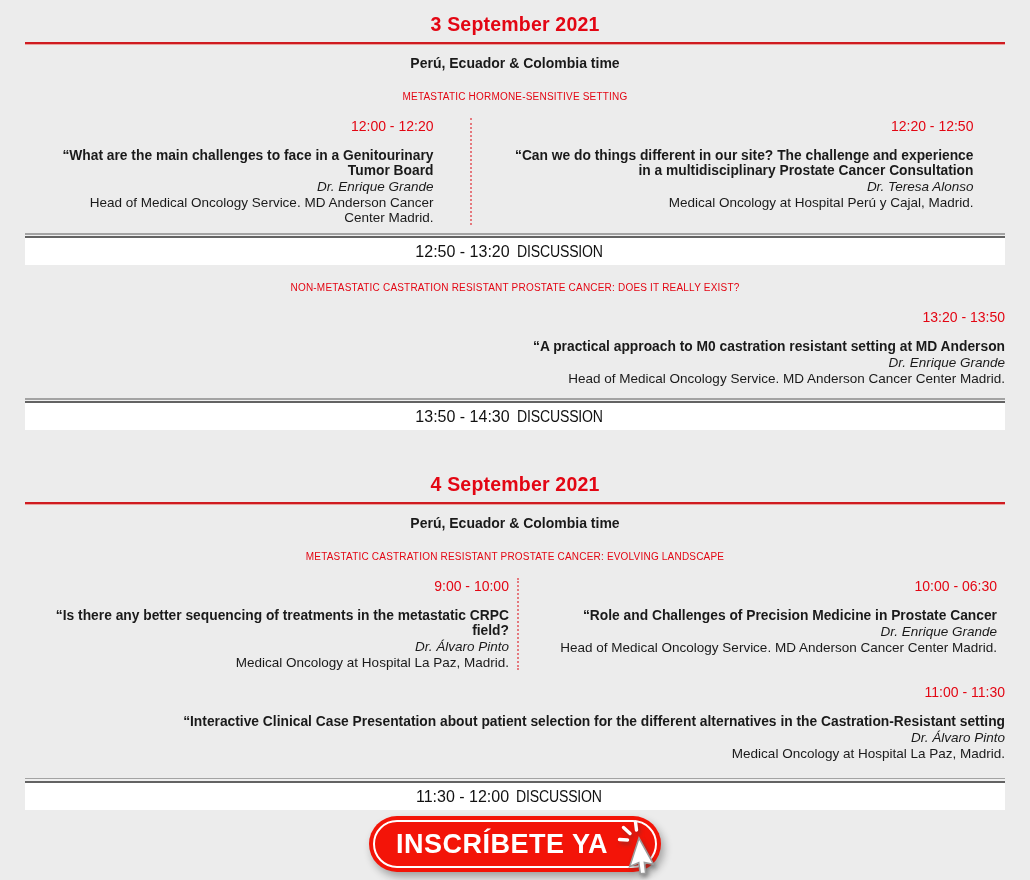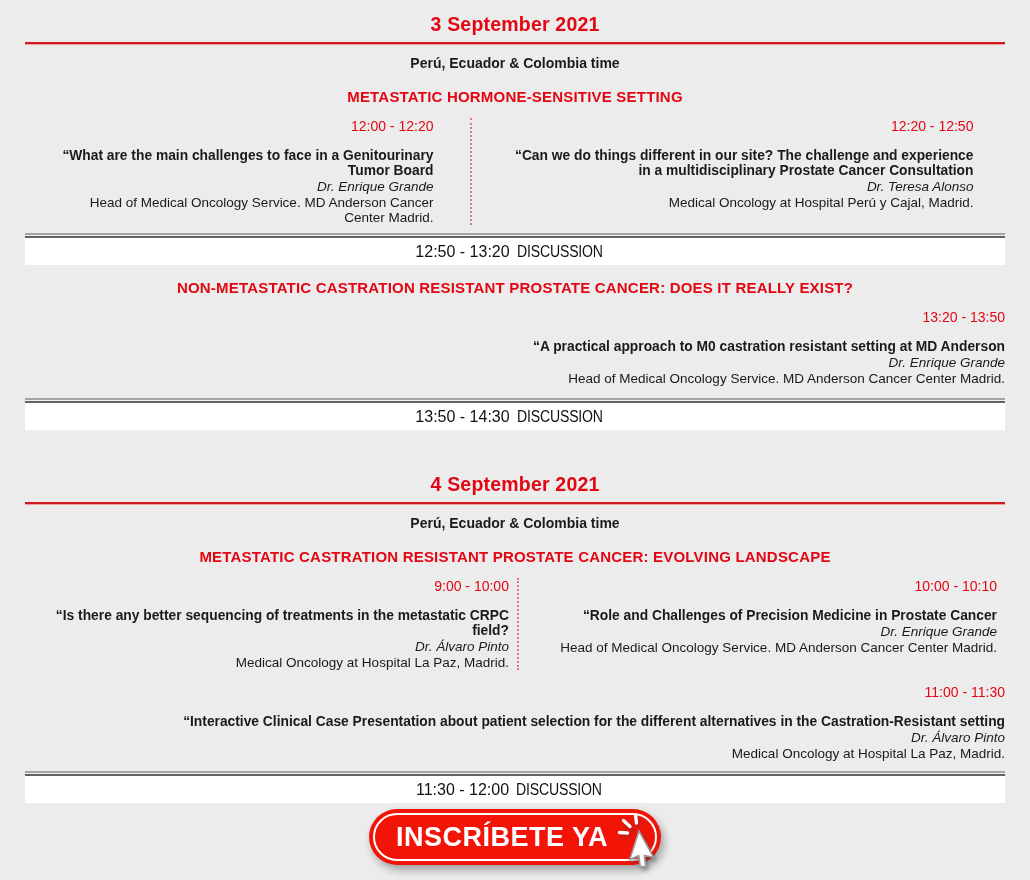--- a/index.html
+++ b/index.html
@@ -25,21 +25,21 @@
   }
   .red-rule{
     height:3px;margin:6px 25px 0;border:0;
     background:linear-gradient(to bottom,var(--rule-red) 0 2px,#eba29e 2px 3px);
   }
   .tz{
     margin-top:10px;text-align:center;font-size:14px;font-weight:bold;
     line-height:17px;color:#1a1a1a;
   }
   .section-heading{
-    margin-top:16px;text-align:center;font-size:15px;font-weight:bold;
+    margin-top:16px;text-align:center;font-size:10px;font-weight:normal;
     color:var(--accent-red);line-height:18px;letter-spacing:.2px;
   }
 
   .columns{display:flex;margin:12px 25px 0;align-items:stretch;}
   .col{padding:0 8px;text-align:center;}
   .col .inner{margin:0 auto;}
   .d1-left{flex:0 0 45.4%;}
   .d1-right{flex:0 0 54.6%;border-left:2px dotted var(--divider-dotted-red);}
   .d2-left{flex:0 0 50.2%;}
   .d2-right{flex:0 0 49.8%;border-left:2px dotted var(--divider-dotted-red);}
@@ -50,21 +50,21 @@
   .session.single{margin:12px 25px 0;}
   .session.tight{margin-top:14px;}
   .time{font-size:14px;line-height:16px;color:var(--accent-red);margin-bottom:3px;}
   .talk{font-size:13.8px;font-weight:bold;line-height:15px;margin-top:14px;}
   .speaker{font-size:13.5px;font-style:italic;line-height:15px;margin-top:1px;}
   .affil{font-size:13.5px;line-height:15px;margin-top:1px;}
 
   .discussion-bar{margin:8px 25px 0;}
   .discussion-bar.mt12{margin-top:12px;}
   .discussion-bar.mt14{margin-top:14px;}
-  .discussion-bar.mt18{margin-top:10px;}
+  .discussion-bar.mt18{margin-top:17px;}
   .groove{
     height:5px;
     background:linear-gradient(to bottom,#a3a3a3 0 1.5px,#efefef 1.5px 3px,#636363 3px 5px);
   }
   .bar-body{
     background:#ffffff;text-align:center;padding:6px 0;
     font-size:16px;line-height:15px;color:#111;
   }
   .bar-body .cond{
     display:inline-block;transform:scaleX(.88);transform-origin:left center;
@@ -164,21 +164,21 @@
       <div class="col d2-left session">
         <div class="inner">
           <div class="time">9:00 - 10:00</div>
           <div class="talk">“Is there any better sequencing of treatments in the metastatic CRPC field?</div>
           <div class="speaker">Dr. Álvaro Pinto</div>
           <div class="affil">Medical Oncology at Hospital La Paz, Madrid.</div>
         </div>
       </div>
       <div class="col d2-right session">
         <div class="inner">
-          <div class="time">10:00 - 10:10</div>
+          <div class="time">10:00 - 06:30</div>
           <div class="talk">“Role and Challenges of Precision Medicine in Prostate Cancer</div>
           <div class="speaker">Dr. Enrique Grande</div>
           <div class="affil">Head of Medical Oncology Service. MD Anderson Cancer Center Madrid.</div>
         </div>
       </div>
     </div>
 
 
     <div class="session single tight">
       <div class="time">11:00 - 11:30</div>

